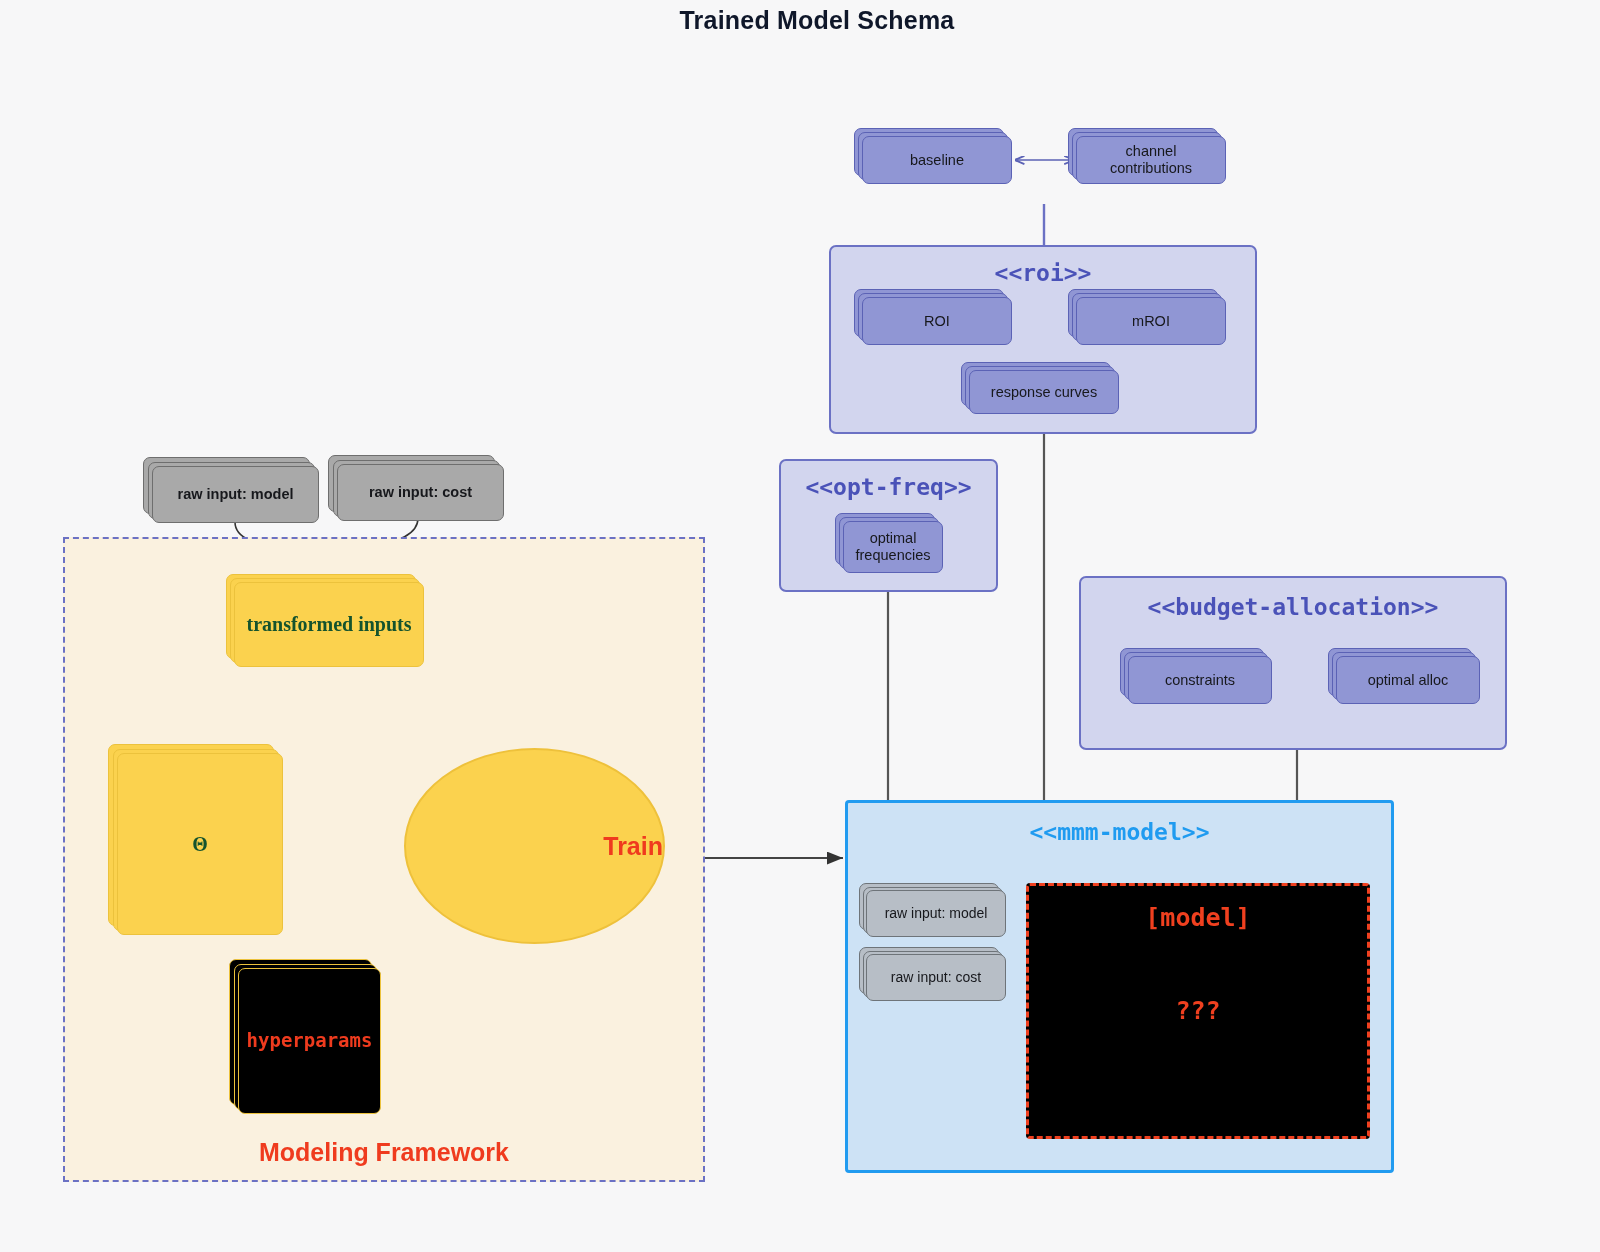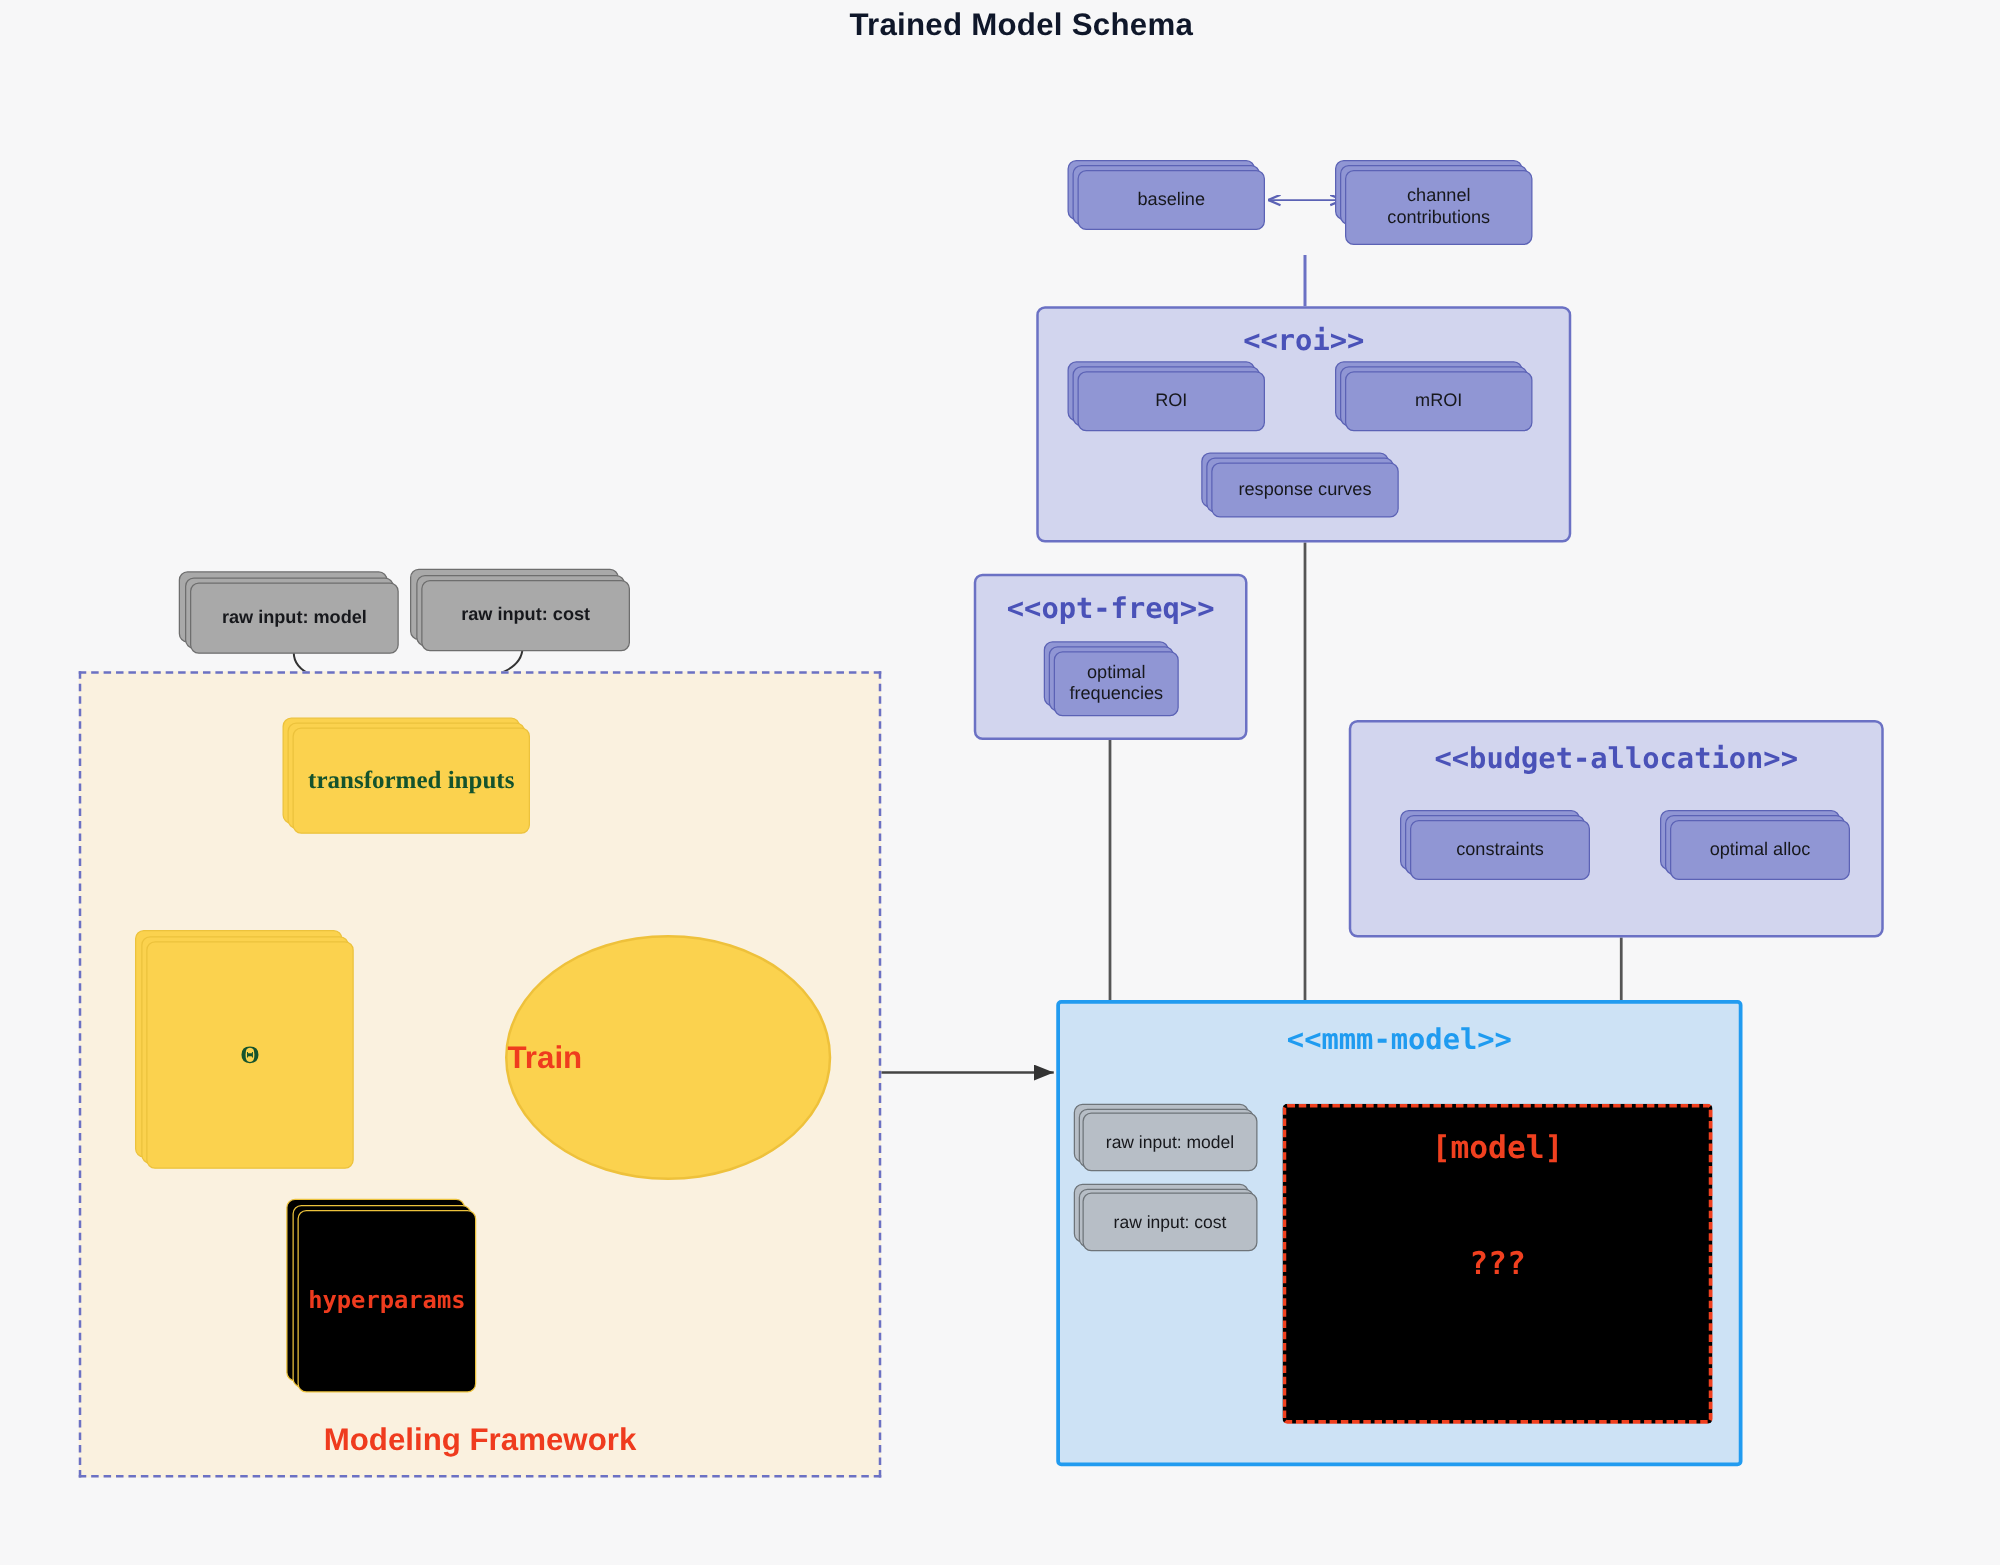--- a/index.html
+++ b/index.html
@@ -98,21 +98,21 @@
   
   .theta-glyph{
     color:#ef3b1e;font-size:62px;font-weight:bold;
     font-family:"DejaVu Sans","Liberation Sans",sans-serif;line-height:1;
   }
 
   
   .ellipse{
     position:absolute;box-sizing:border-box;
     background:#fbd24e;border:2px solid #eec13b;border-radius:50%;
-    display:flex;align-items:center;justify-content:flex-start;
+    display:flex;align-items:center;justify-content:flex-end;
     color:#ef3b1e;font-size:25px;font-weight:bold;
   }
 
   
   .mmm{
     position:absolute;box-sizing:border-box;
     background:#cde2f5;border:3px solid #219bf0;border-radius:4px;
   }
   .mmm-title{
     position:absolute;left:0;top:0;width:100%;text-align:center;
@@ -179,21 +179,21 @@
     <path d="M381,1035 C470,1035 534,1010 534,952" fill="none" stroke="#ee3c1f" stroke-width="2.6" marker-end="url(#arr-red)"></path>
   </svg>
 
   <div class="node n-purple" style="left:862px;top:136px;width:150px;height:48px;">
     <div class="stack1" style="left:-8px;top:-8px;width:150px;height:48px;"></div>
     <div class="stack2" style="left:-4px;top:-4px;width:150px;height:48px;"></div>
     <div class="face">
       <span class="lbl">baseline</span>
     </div>
   </div>
-  <div class="node n-purple" style="left:1076px;top:136px;width:150px;height:60px;">
+  <div class="node n-purple" style="left:1076px;top:136px;width:150px;height:48px;">
     <div class="stack1" style="left:-8px;top:-8px;width:150px;height:48px;"></div>
     <div class="stack2" style="left:-4px;top:-4px;width:150px;height:48px;"></div>
     <div class="face">
       <span class="lbl">channel contributions</span>
     </div>
   </div>
 
   <div class="pkg" style="left:829px;top:245px;width:428px;height:189px;">
     <div class="pkg-title" style="top:13px;font-size:23px;">&lt;&lt;roi&gt;&gt;</div>
   </div>

